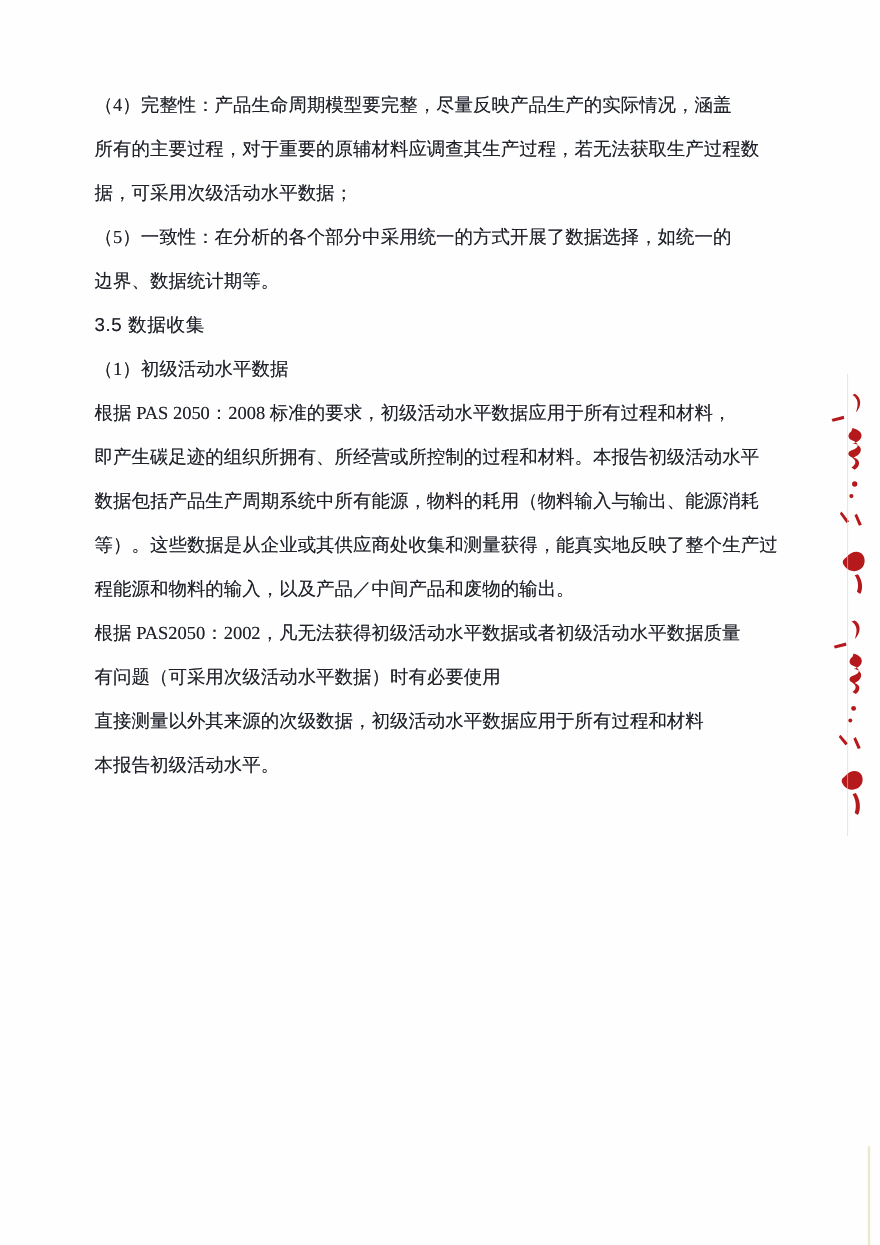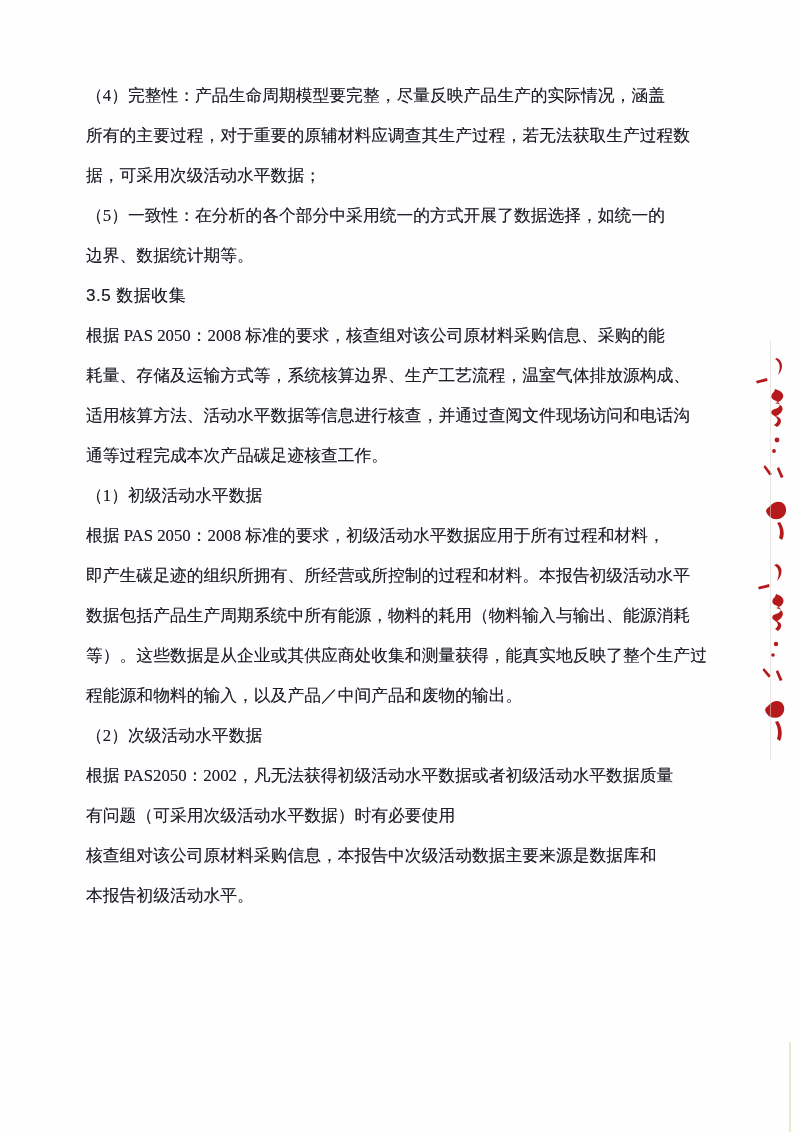--- a/index.html
+++ b/index.html
@@ -74,50 +74,41 @@
       <span class="line">据，可采用次级活动水平数据；</span>
     </p>
 
     <p class="para">
       <span class="line ind fill">（5）一致性：在分析的各个部分中采用统一的方式开展了数据选择，如统一的</span>
       <span class="line">边界、数据统计期等。</span>
     </p>
 
     <h2 class="heading">3.5 数据收集</h2>
 
-    <p class="para">
-      <span class="line ind fill">根据 PAS 2050：2008 标准的要求，核查组对该公司原材料采购信息、采购的能</span>
-      <span class="line fill">耗量、存储及运输方式等，系统核算边界、生产工艺流程，温室气体排放源构成、</span>
-      <span class="line fill">适用核算方法、活动水平数据等信息进行核查，并通过查阅文件现场访问和电话沟</span>
-      <span class="line">通等过程完成本次产品碳足迹核查工作。</span>
-    </p>
 
     <p class="para">
       <span class="line ind">（1）初级活动水平数据</span>
     </p>
 
     <p class="para">
       <span class="line ind fill">根据 PAS 2050：2008 标准的要求，初级活动水平数据应用于所有过程和材料，</span>
       <span class="line fill">即产生碳足迹的组织所拥有、所经营或所控制的过程和材料。本报告初级活动水平</span>
       <span class="line fill">数据包括产品生产周期系统中所有能源，物料的耗用（物料输入与输出、能源消耗</span>
       <span class="line fill">等）。这些数据是从企业或其供应商处收集和测量获得，能真实地反映了整个生产过</span>
       <span class="line">程能源和物料的输入，以及产品／中间产品和废物的输出。</span>
     </p>
 
-    <p class="para">
-      <span class="line ind">（2）次级活动水平数据</span>
-    </p>
 
     <p class="para">
       <span class="line ind fill">根据 PAS2050：2002，凡无法获得初级活动水平数据或者初级活动水平数据质量</span>
       <span class="line">有问题（可采用次级活动水平数据）时有必要使用</span>
     </p>
 
     <p class="para">
-      <span class="line ind fill">核查组对该公司原材料采购信息，本报告中次级活动数据主要来源是数据库和</span>
+      <span class="line ind fill">直接测量以外其来源的次级数据，初级活动水平数据应用于所有过程和材料</span>
       <span class="line">本报告初级活动水平。</span>
     </p>
 
 
   </div>
 
   <div class="redink" style="left:750px;top:348px;">
     <svg width="46" height="200" viewBox="0 0 46 200">
       <g fill="currentColor" stroke="none">
         <path d="M27,10 C33,13 34,21 28,27 C31,19 30,14 25,11 Z"></path>

